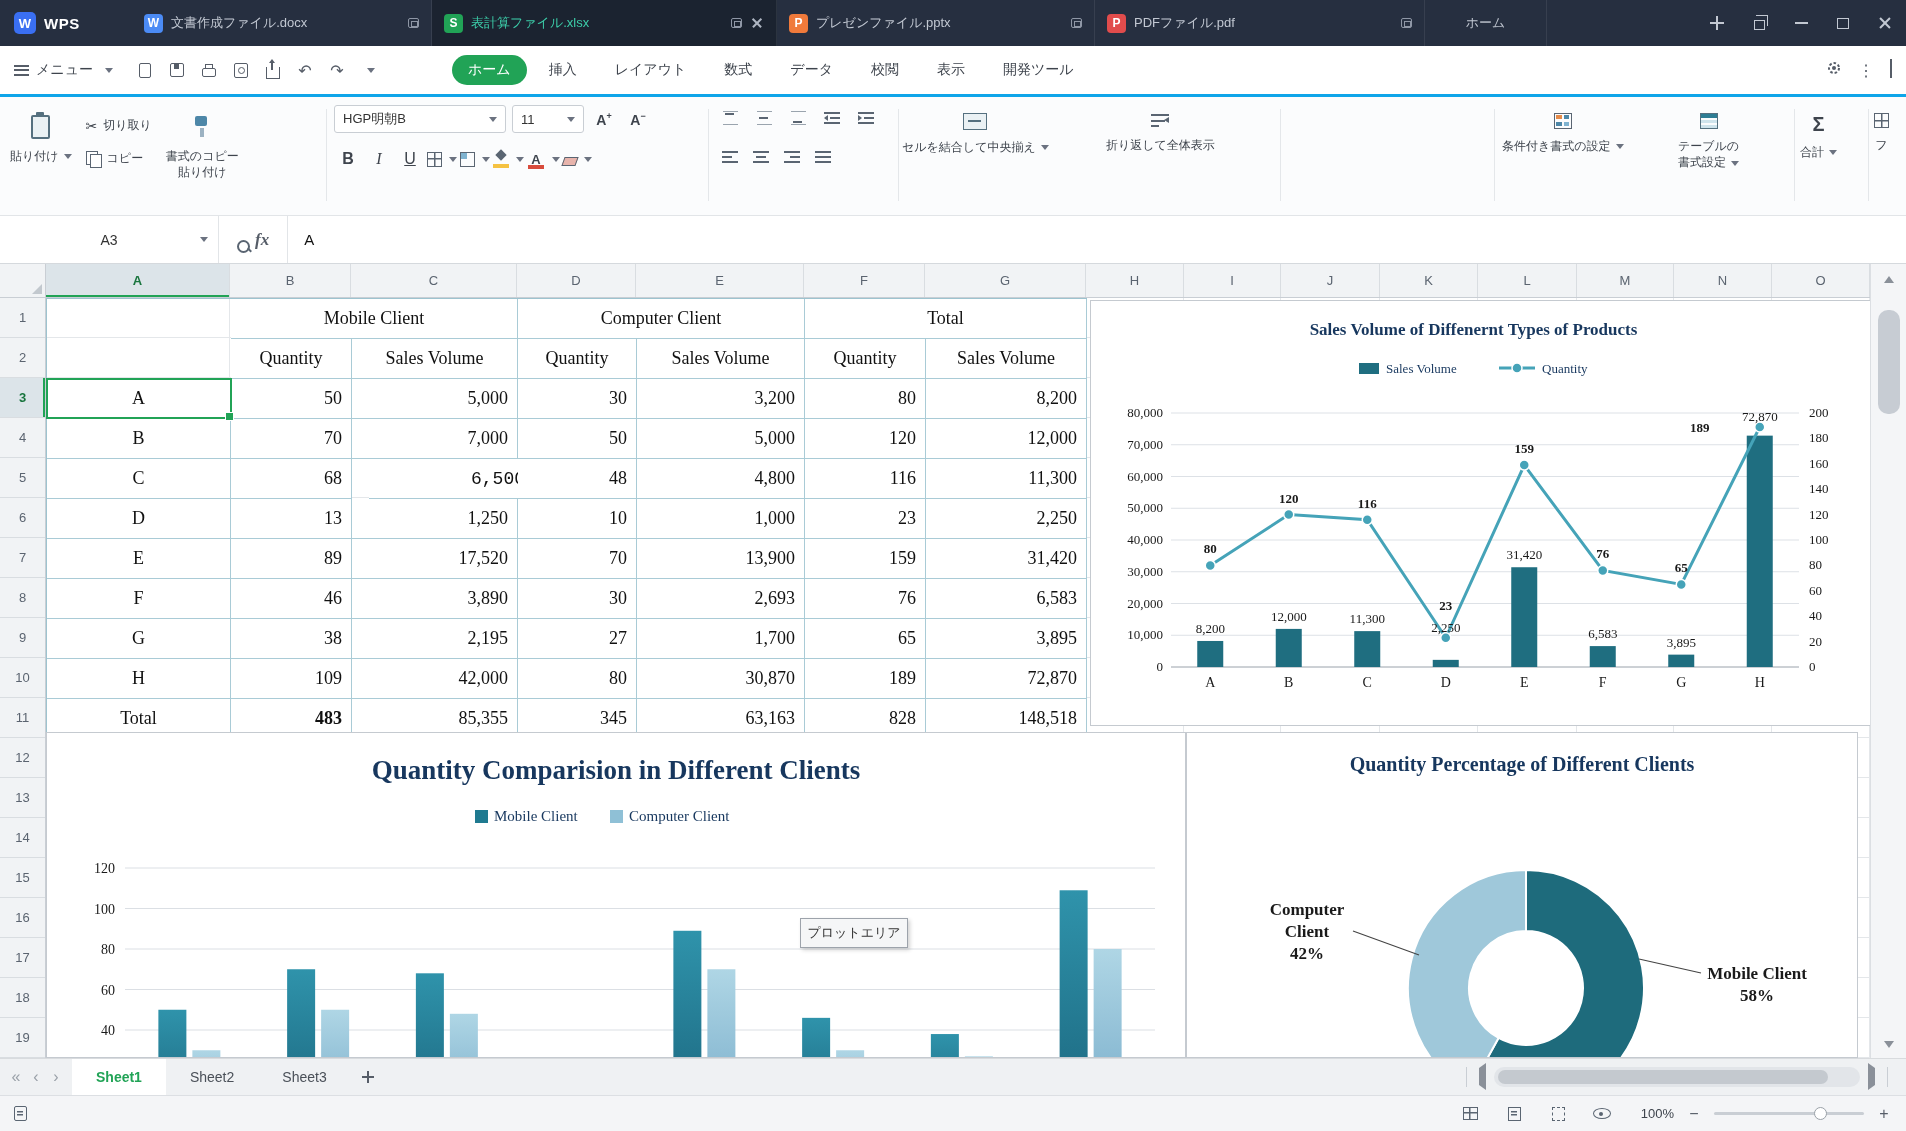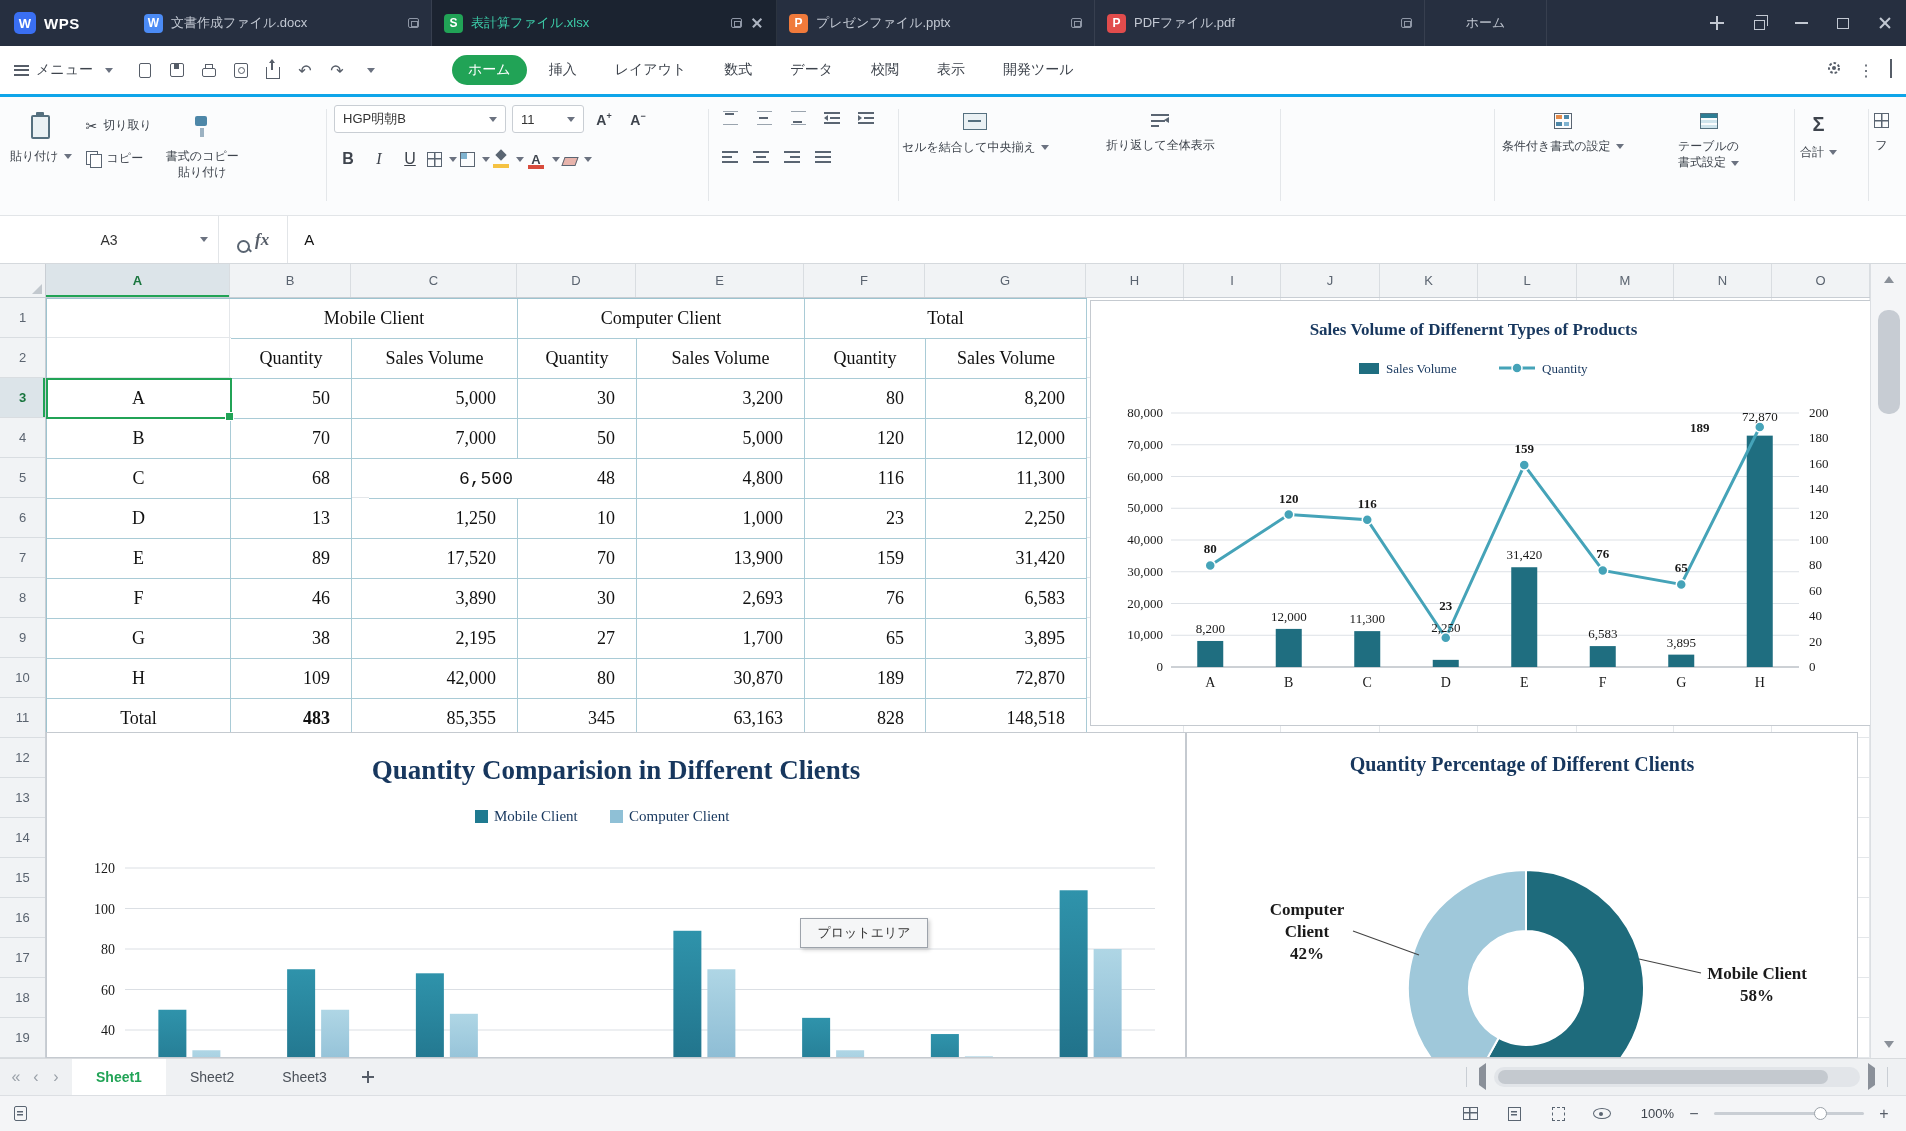--- a/index.html
+++ b/index.html
@@ -161,34 +161,34 @@
 #canvas{position:absolute;left:46px;top:34px;width:1824px;height:760px;overflow:hidden;background:repeating-linear-gradient(to bottom,transparent 0 39px,#E4E7EA 39px 40px)}
 .vline{position:absolute;top:0;width:1px;height:760px;background:#E4E7EA}
 .vscroll{position:absolute;left:1870px;top:0;width:36px;height:794px;background:#F4F5F7;border-left:1px solid #DCDFE3}
 .vs-up{position:absolute;left:13px;top:12px;border-left:5px solid transparent;border-right:5px solid transparent;border-bottom:7px solid #8A9099}
 .vs-thumb{position:absolute;left:7px;top:46px;width:22px;height:104px;background:#C7CCD3;border-radius:10px}
 .vs-down{position:absolute;left:13px;bottom:10px;border-left:5px solid transparent;border-right:5px solid transparent;border-top:7px solid #8A9099}
 
 
 #table-layer{position:absolute;left:0;top:0;width:1041px;height:441px;z-index:2;font-family:"Liberation Serif",serif;border-left:1px solid #9DC3CF;border-top:1px solid #9DC3CF}
 #table-layer .cell{position:absolute;font-size:18px;color:#111;background:#fff;border-right:1px solid #A9CBD6;border-bottom:1px solid #A9CBD6;display:flex;align-items:center}
-.cell.num{justify-content:flex-end;padding-right:21px}
+.cell.num{justify-content:flex-end;padding-right:9px}
 .cell.ctr{justify-content:center}
 .cell.alt{background:#CEE4EC}
 .cell.th{background:#1E6A7A;color:#fff;justify-content:center;border-right:1px solid rgba(255,255,255,.55);border-bottom:1px solid rgba(255,255,255,.55);font-size:18px}
 .cell.trow{background:#1E6A7A;color:#fff;border-right:1px solid rgba(255,255,255,.4)}
 #selection{position:absolute;left:0;top:80px;width:186px;height:41px;border:2px solid #21A356;z-index:4;pointer-events:none}
 #selection::after{content:"";position:absolute;right:-4px;bottom:-4px;width:7px;height:7px;background:#21A356;border:1px solid #fff}
 
 
 .chart{position:absolute;background:#fff;border:1px solid #C5CAD0;z-index:3}
 #chart1{left:1044px;top:2px;width:819px;height:426px}
 #chart2{left:0;top:434px;width:1140px;height:326px}
 #chart3{left:1140px;top:434px;width:672px;height:326px}
-#plot-tooltip{position:absolute;left:754px;top:620px;width:128px;height:30px;background:#F5F6F7;border:1px solid #9DA3AB;box-shadow:2px 2px 4px rgba(0,0,0,.18);display:flex;align-items:center;justify-content:center;font-size:13px;color:#333;z-index:6}
+#plot-tooltip{position:absolute;left:754px;top:620px;width:108px;height:30px;background:#F5F6F7;border:1px solid #9DA3AB;box-shadow:2px 2px 4px rgba(0,0,0,.18);display:flex;align-items:center;justify-content:center;font-size:13px;color:#333;z-index:6}
 
 
 .sheetbar{position:absolute;top:1058px;left:0;width:100%;height:37px;background:#EFF1F3;border-top:1px solid #D8DBDE;display:flex;align-items:center}
 .snav{display:flex;align-items:center;padding:0 6px;color:#9AA1A8;font-size:16px}
 .snav button{width:20px;text-align:center}
 #sheet-tabs{display:flex;height:100%}
 .stab{padding:0 24px;font-size:14px;color:#4A5058;height:100%;display:flex;align-items:center}
 .stab.active{background:#fff;color:#21A356;font-weight:bold}
 .add-sheet{position:relative;width:34px;height:100%}
 .add-sheet::before{content:"";position:absolute;left:11px;top:17px;width:12px;height:2px;background:#565D68}

